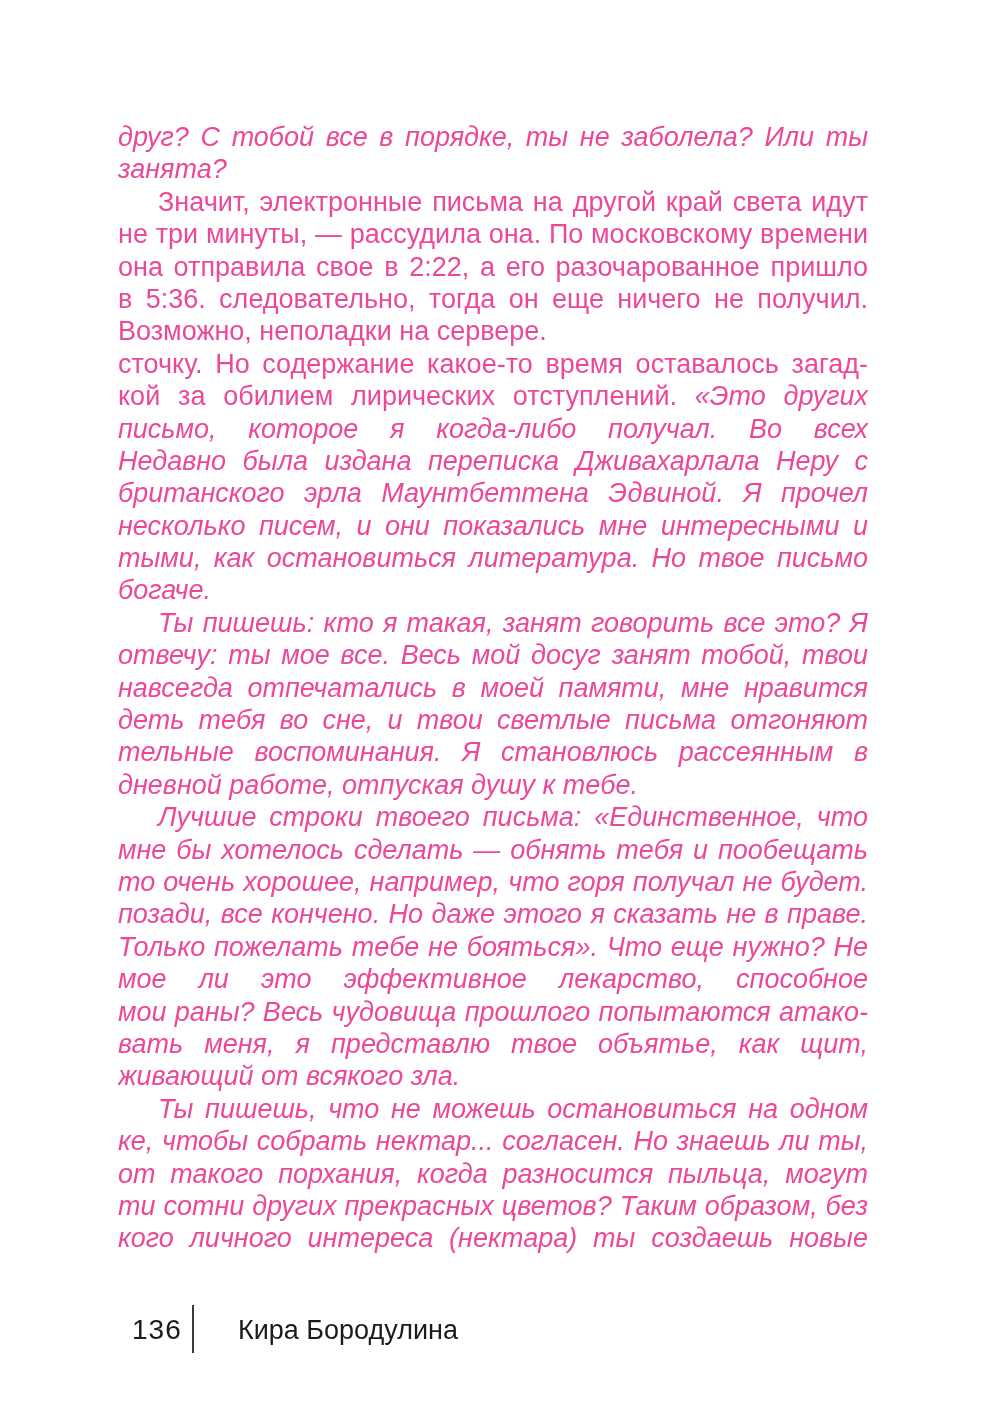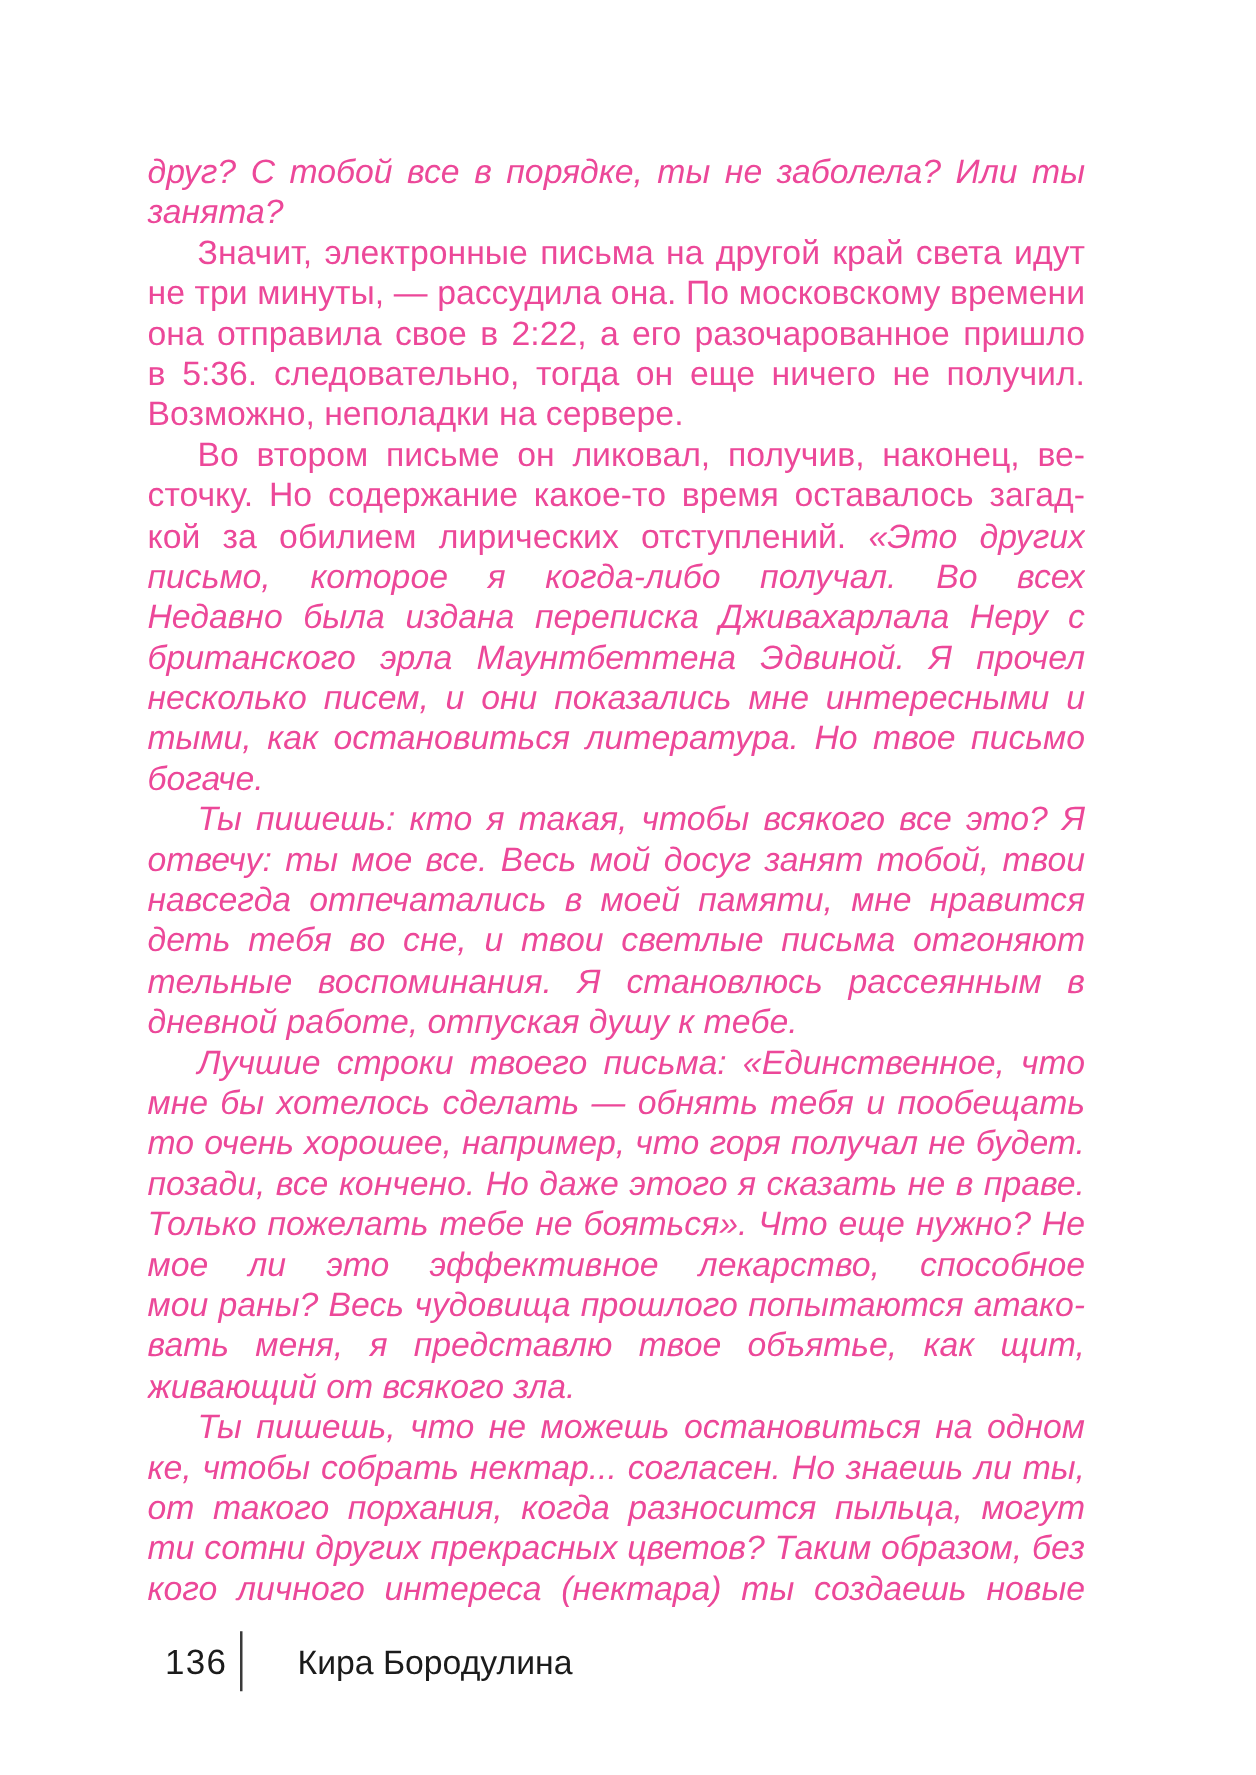--- a/index.html
+++ b/index.html
@@ -82,32 +82,31 @@
         <div class="line last"><span class="seg-italic">занята?</span></div>
       </div>
       <div class="paragraph">
         <div class="line indent"><span class="seg-regular">Значит, электронные письма на другой край света идут</span></div>
         <div class="line"><span class="seg-regular">не три минуты, — рассудила она. По московскому времени</span></div>
         <div class="line"><span class="seg-regular">она отправила свое в 2:22, а его разочарованное пришло</span></div>
         <div class="line"><span class="seg-regular">в 5:36. следовательно, тогда он еще ничего не получил.</span></div>
         <div class="line last"><span class="seg-regular">Возможно, неполадки на сервере.</span></div>
       </div>
       <div class="paragraph">
-        <div class="line indent"><span class="seg-regular">Во втором письме он ликовал, получив, наконец, ве-</span></div>
         <div class="line"><span class="seg-regular">сточку. Но содержание какое-то время оставалось загад-</span></div>
         <div class="line"><span class="seg-regular">кой за обилием лирических отступлений. </span><span class="seg-italic">«Это других</span></div>
         <div class="line"><span class="seg-italic">письмо, которое я когда-либо получал. Во всех отношениях.</span></div>
         <div class="line"><span class="seg-italic">Недавно была издана переписка Дживахарлала Неру с женой</span></div>
         <div class="line"><span class="seg-italic">британского эрла Маунтбеттена Эдвиной. Я прочел</span></div>
         <div class="line"><span class="seg-italic">несколько писем, и они показались мне интересными и бога-</span></div>
         <div class="line"><span class="seg-italic">тыми, как остановиться литература. Но твое письмо еще</span></div>
         <div class="line last"><span class="seg-italic">богаче.</span></div>
       </div>
       <div class="paragraph">
-        <div class="line indent"><span class="seg-italic">Ты пишешь: кто я такая, чтобы всякого все это? Я</span></div>
+        <div class="line indent"><span class="seg-italic">Ты пишешь: кто я такая, занят говорить все это? Я</span></div>
         <div class="line"><span class="seg-italic">отвечу: ты мое все. Весь мой досуг занят тобой, твои стихи</span></div>
         <div class="line"><span class="seg-italic">навсегда отпечатались в моей памяти, мне нравится ви-</span></div>
         <div class="line"><span class="seg-italic">деть тебя во сне, и твои светлые письма отгоняют мучи-</span></div>
         <div class="line"><span class="seg-italic">тельные воспоминания. Я становлюсь рассеянным в повсе-</span></div>
         <div class="line last"><span class="seg-italic">дневной работе, отпуская душу к тебе.</span></div>
       </div>
       <div class="paragraph">
         <div class="line indent"><span class="seg-italic">Лучшие строки твоего письма: «Единственное, что</span></div>
         <div class="line"><span class="seg-italic">мне бы хотелось сделать — обнять тебя и пообещать что-</span></div>
         <div class="line"><span class="seg-italic">то очень хорошее, например, что горя получал не будет. Все</span></div>

